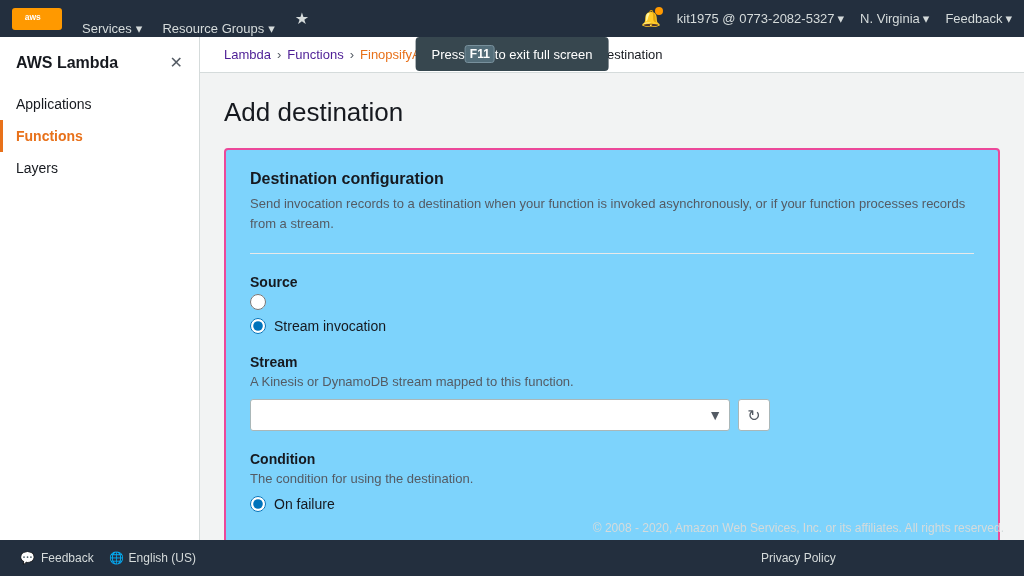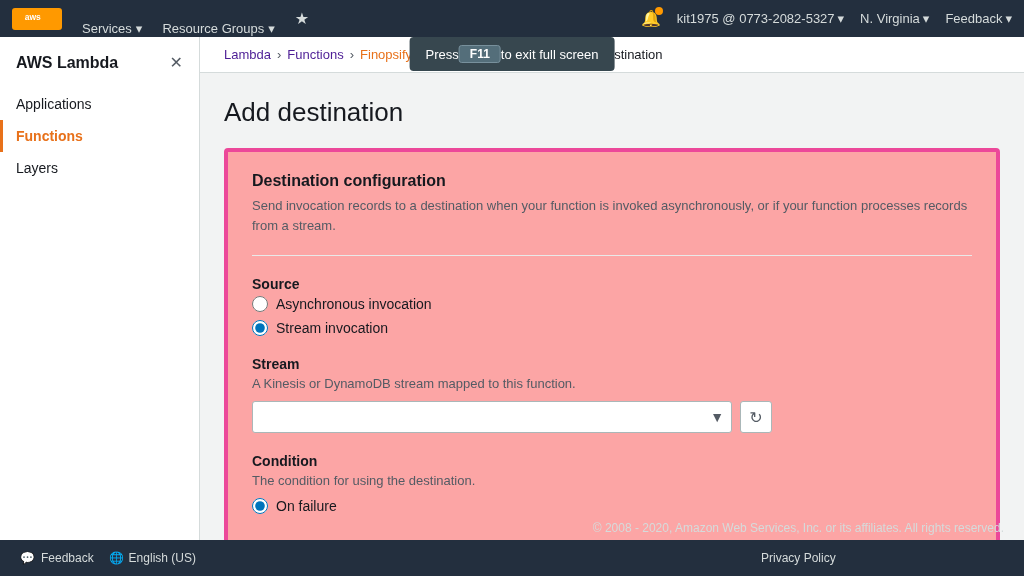--- a/index.html
+++ b/index.html
@@ -70,21 +70,21 @@
       font-size: 13px;
       border-radius: 4px;
       z-index: 200;
       white-space: nowrap;
       display: flex;
       align-items: center;
     }
     .kbd {
       background: #546e7a;
       border-radius: 3px;
-      padding: 1px 10px;
+      padding: 1px 4px;
       font-size: 12px;
       font-weight: bold;
       border: 1px solid #78909c;
     }
 
     
     .main-layout {
       display: flex;
       height: calc(576px - 37px - 36px);
     }
@@ -155,22 +155,22 @@
     }
     .page-title {
       font-size: 26px;
       font-weight: 300;
       color: #16191f;
       margin-bottom: 20px;
     }
 
     
     .card {
-      background: #fca5a5;
-      border: 4px solid #ec4899;
+      background: #7dd3fc;
+      border: 2px solid #ec4899;
       border-radius: 4px;
       padding: 20px 24px;
     }
     .card-title {
       font-size: 16px;
       font-weight: bold;
       color: #16191f;
       margin-bottom: 6px;
     }
     .card-desc {
@@ -360,21 +360,20 @@
         <div class="card-title">Destination configuration</div>
         <div class="card-desc">Send invocation records to a destination when your function is invoked asynchronously, or if your function processes records from a stream.</div>
 
         <hr class="card-divider">
 
         <div class="form-section">
           <div class="form-label">Source</div>
           <div class="radio-group">
             <label class="radio-item">
               <input type="radio" class="radio-input" name="source" style="">
-              <span>Asynchronous invocation</span>
             </label>
             <label class="radio-item">
               <input type="radio" class="radio-input" name="source" checked="" style="">
               <span>Stream invocation</span>
             </label>
           </div>
         </div>
 
         <div class="form-section">
           <div class="form-label">Stream</div>

